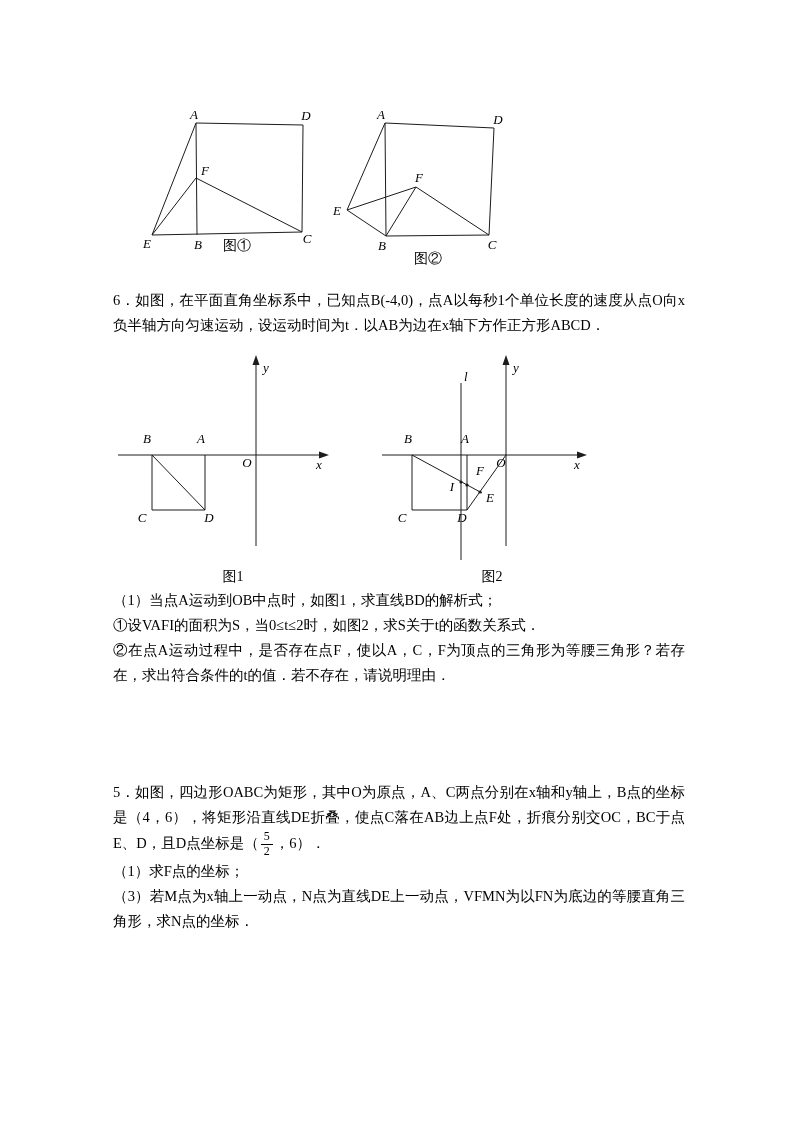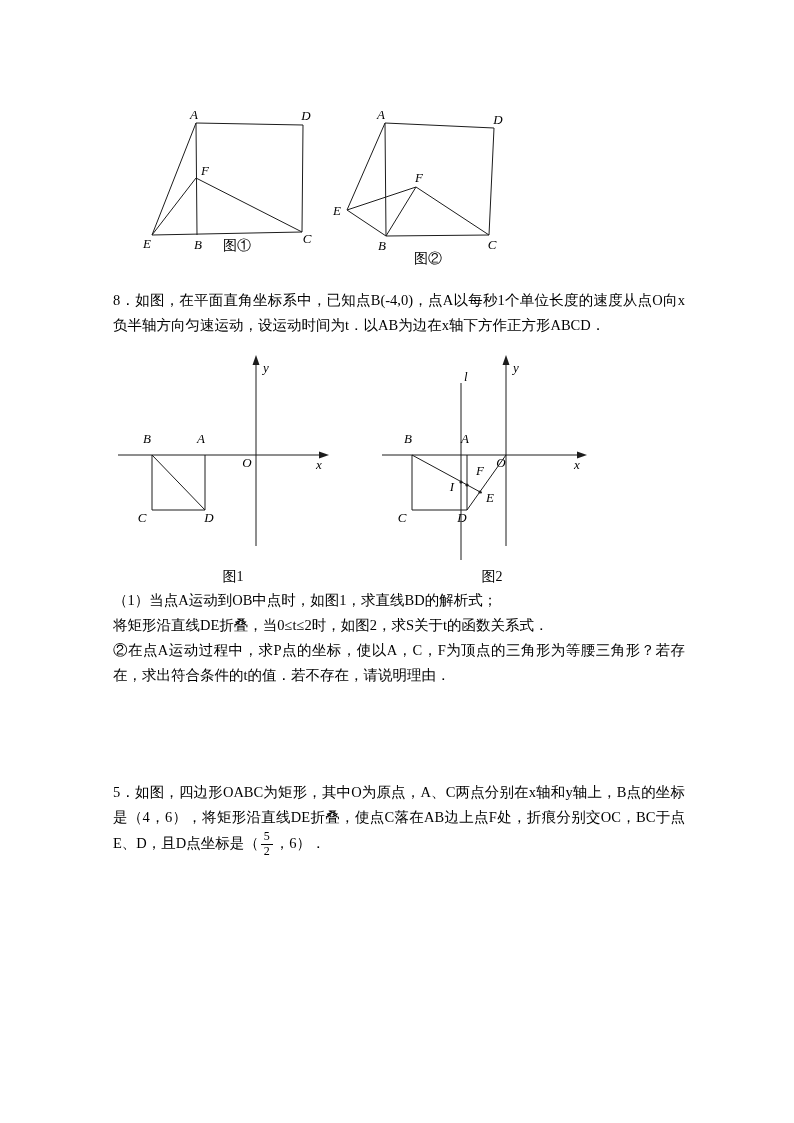--- a/index.html
+++ b/index.html
@@ -82,21 +82,21 @@
       <text x="251" y="16" text-anchor="middle">A</text>
       <text x="368" y="21" text-anchor="middle">D</text>
       <text x="211" y="112" text-anchor="end">E</text>
       <text x="252" y="147" text-anchor="middle">B</text>
       <text x="362" y="146" text-anchor="middle">C</text>
       <text x="285" y="79" text-anchor="start">F</text>
       <text x="298" y="160" text-anchor="middle" class="cap">图②</text>
     </g>
   </svg>
 
-  <div class="abs para" style="left:113px;top:288px;width:572px">8．如图，在平面直角坐标系中，已知点B(-4,0)，点A以每秒1个单位长度的速度从点O向x负半轴方向匀速运动，设运动时间为t．以AB为边在x轴下方作正方形ABCD．</div>
+  <div class="abs para" style="left:113px;top:288px;width:572px">6．如图，在平面直角坐标系中，已知点B(-4,0)，点A以每秒1个单位长度的速度从点O向x负半轴方向匀速运动，设运动时间为t．以AB为边在x轴下方作正方形ABCD．</div>
 
   <svg class="abs" style="left:110px;top:350px" width="500" height="240" viewBox="0 0 500 240">
 
     <g>
       <line x1="146" y1="10" x2="146" y2="196"></line>
       <polygon class="arrow" points="146,5 142.5,15 149.5,15"></polygon>
       <line x1="8" y1="105" x2="214" y2="105"></line>
       <polygon class="arrow" points="219,105 209,101.5 209,108.5"></polygon>
       <text x="153" y="22">y</text>
       <text x="206" y="119">x</text>
@@ -141,24 +141,26 @@
       <text x="352" y="172" text-anchor="middle">D</text>
       <text x="366" y="125" text-anchor="start">F</text>
       <text x="376" y="152" text-anchor="start">E</text>
       <text x="342" y="141" text-anchor="middle">I</text>
       <text x="382" y="231" text-anchor="middle" class="cap">图2</text>
     </g>
   </svg>
 
   <div class="abs block" style="left:113px;top:588px;width:572px">
     <div class="line">（1）当点A运动到OB中点时，如图1，求直线BD的解析式；</div>
-    <div class="line">将矩形沿直线DE折叠，当0≤t≤2时，如图2，求S关于t的函数关系式．</div>
-    <div class="line">②在点A运动过程中，求P点的坐标，使以A，C，F为顶点的三角形为等腰三角形？若存在，求出符合条件的t的值．若不存在，请说明理由．</div>
+    <div class="line">①设VAFI的面积为S，当0≤t≤2时，如图2，求S关于t的函数关系式．</div>
+    <div class="line">②在点A运动过程中，是否存在点F，使以A，C，F为顶点的三角形为等腰三角形？若存在，求出符合条件的t的值．若不存在，请说明理由．</div>
   </div>
 
   <div class="abs block" style="left:113px;top:780px;width:572px">
     <div class="para"><span>5．如图，四边形OABC为矩形，其中O为原点，A、C两点分别在x轴和y轴上，B点的坐标是（4，6），将矩形沿直线DE折叠，使点C落在AB边上点F处，折痕分别交OC，BC于点E、D，且D点坐标是（</span><span class="frac">
           <span class="num">5</span>
           <span class="den">2</span>
         </span><span>，6）．</span></div>
+    <div class="line">（1）求F点的坐标；</div>
+    <div class="line">（3）若M点为x轴上一动点，N点为直线DE上一动点，VFMN为以FN为底边的等腰直角三角形，求N点的坐标．</div>
   </div>
 
 </div>
 
 </body></html>

